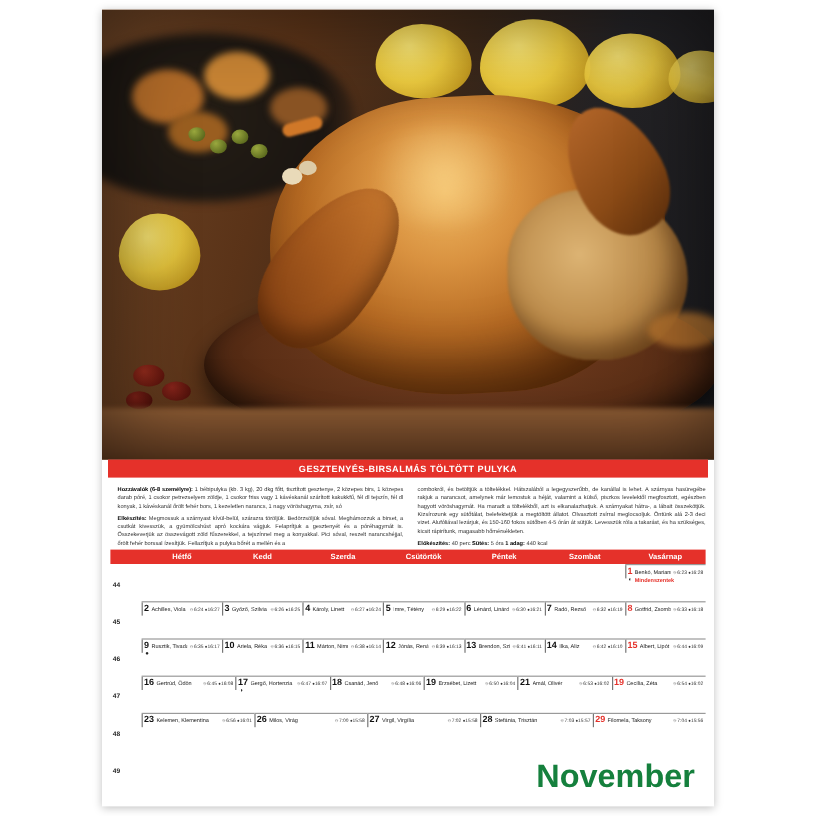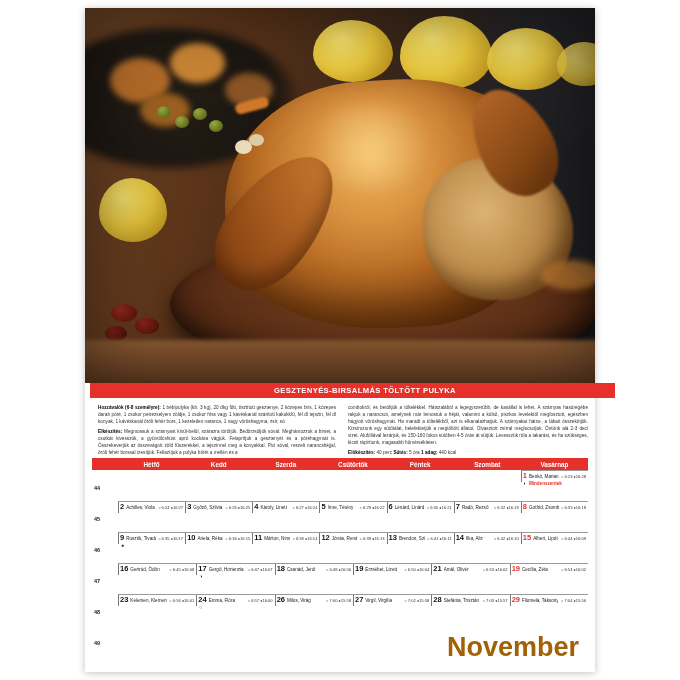--- a/index.html
+++ b/index.html
@@ -50,21 +50,21 @@
     background:linear-gradient(160deg,#b5672a,#8a4a16 60%,#5f300c);filter:blur(1px);}
   .date1{left:26px;top:296px;width:26px;height:18px;border-radius:50%;background:radial-gradient(circle at 35% 30%,#8f2a1c,#5c140c 80%);filter:blur(.5px);}
   .date2{left:50px;top:310px;width:24px;height:16px;border-radius:50%;background:radial-gradient(circle at 35% 30%,#85241a,#53120b 80%);filter:blur(.5px);}
   .date3{left:20px;top:318px;width:22px;height:15px;border-radius:50%;background:radial-gradient(circle at 35% 30%,#7a2016,#4c100a 80%);filter:blur(.5px);}
   .sauce{left:455px;top:252px;width:62px;height:30px;border-radius:50%;background:#b5732e;filter:blur(3px);opacity:.8;}
   .fronttable{left:-10px;top:332px;width:530px;height:50px;
     background:linear-gradient(#8a5a33,#6e4426 70%,#5a3619);filter:blur(2px);}
   .vignette{left:0;top:0;width:510px;height:375px;box-shadow:inset 0 0 70px rgba(0,0,0,.5);}
   
   .banner{position:absolute;left:5px;top:375px;width:500px;height:15px;background:var(--accent,#e5312a);
-    display:flex;align-items:center;justify-content:center;padding-left:25px;}
+    display:flex;align-items:center;justify-content:center;}
   .banner span{color:#fff;font-size:7.6px;font-weight:bold;letter-spacing:.4px;}
   
   .recipe{position:absolute;left:0;top:392px;width:510px;height:56px;}
   .rcol{position:absolute;top:4px;font-size:4.7px;line-height:1.5;color:#333;text-align:justify;}
   .rcol b{color:#000;}
   .rcol-left{left:13px;width:238px;}
   .rcol-right{left:263px;width:240px;}
   .rpara{margin:0 0 3px 0;}
   .stats{margin-top:3px;font-size:4.7px;color:#333;}
   .stats b{color:#000;}
@@ -84,21 +84,21 @@
   .cal-cell.red .d-num{color:var(--accent,#e5312a);}
   .d-names{font-size:4.6px;color:#222;padding-top:1.6px;white-space:nowrap;overflow:hidden;flex:1 1 auto;}
   .d-times{font-size:4.1px;color:#333;padding-top:1.9px;white-space:nowrap;flex:0 0 auto;}
   .d-times span{display:inline;}
   .sun-ic{font-size:4.3px;}
   .set-ic{font-size:3.6px;}
   .d-sub{display:flex;gap:2px;margin-top:.5px;padding-left:1px;align-items:center;}
   .moon-ic{font-size:5px;line-height:1;color:#222;}
   .holiday{font-size:4.6px;font-weight:bold;color:var(--accent,#e5312a);}
   
-  .month-title{position:absolute;right:16px;bottom:9px;font-size:27px;font-weight:bold;color:#a16207;}
+  .month-title{position:absolute;right:16px;bottom:9px;font-size:27px;font-weight:bold;color:#15803d;}
 </style>
 </head>
 <body>
 
 <div class="sheet">
 
   <div class="photo" title="Egeszben sult toltott pulyka birsalmakkal, barna talban">
     <div class="tray"></div>
     <div class="veg1"></div>
     <div class="veg2"></div>
@@ -344,30 +344,20 @@
           <div class="week-no">48</div>
           <div class="cal-cell filled">
             <div class="d-line">
               <span class="d-num">23</span>
               <span class="d-names">Kelemen, Klementina</span>
               <span class="d-times"><span class="sun-ic">☼</span><span>6:56</span>&nbsp;<span class="set-ic">●</span><span>16:01</span></span>
             </div>
           </div>
           <div class="cal-cell filled">
             <div class="d-line">
-              <span class="d-num">24</span>
-              <span class="d-names">Emma, Flóra</span>
-              <span class="d-times"><span class="sun-ic">☼</span><span>6:57</span>&nbsp;<span class="set-ic">●</span><span>16:00</span></span>
-            </div>
-            <div class="d-sub">
-              <span class="moon-ic">○</span>
-            </div>
-          </div>
-          <div class="cal-cell filled">
-            <div class="d-line">
               <span class="d-num">26</span>
               <span class="d-names">Milos, Virág</span>
               <span class="d-times"><span class="sun-ic">☼</span><span>7:00</span>&nbsp;<span class="set-ic">●</span><span>15:58</span></span>
             </div>
           </div>
           <div class="cal-cell filled">
             <div class="d-line">
               <span class="d-num">27</span>
               <span class="d-names">Virgil, Virgília</span>
               <span class="d-times"><span class="sun-ic">☼</span><span>7:02</span>&nbsp;<span class="set-ic">●</span><span>15:58</span></span>

